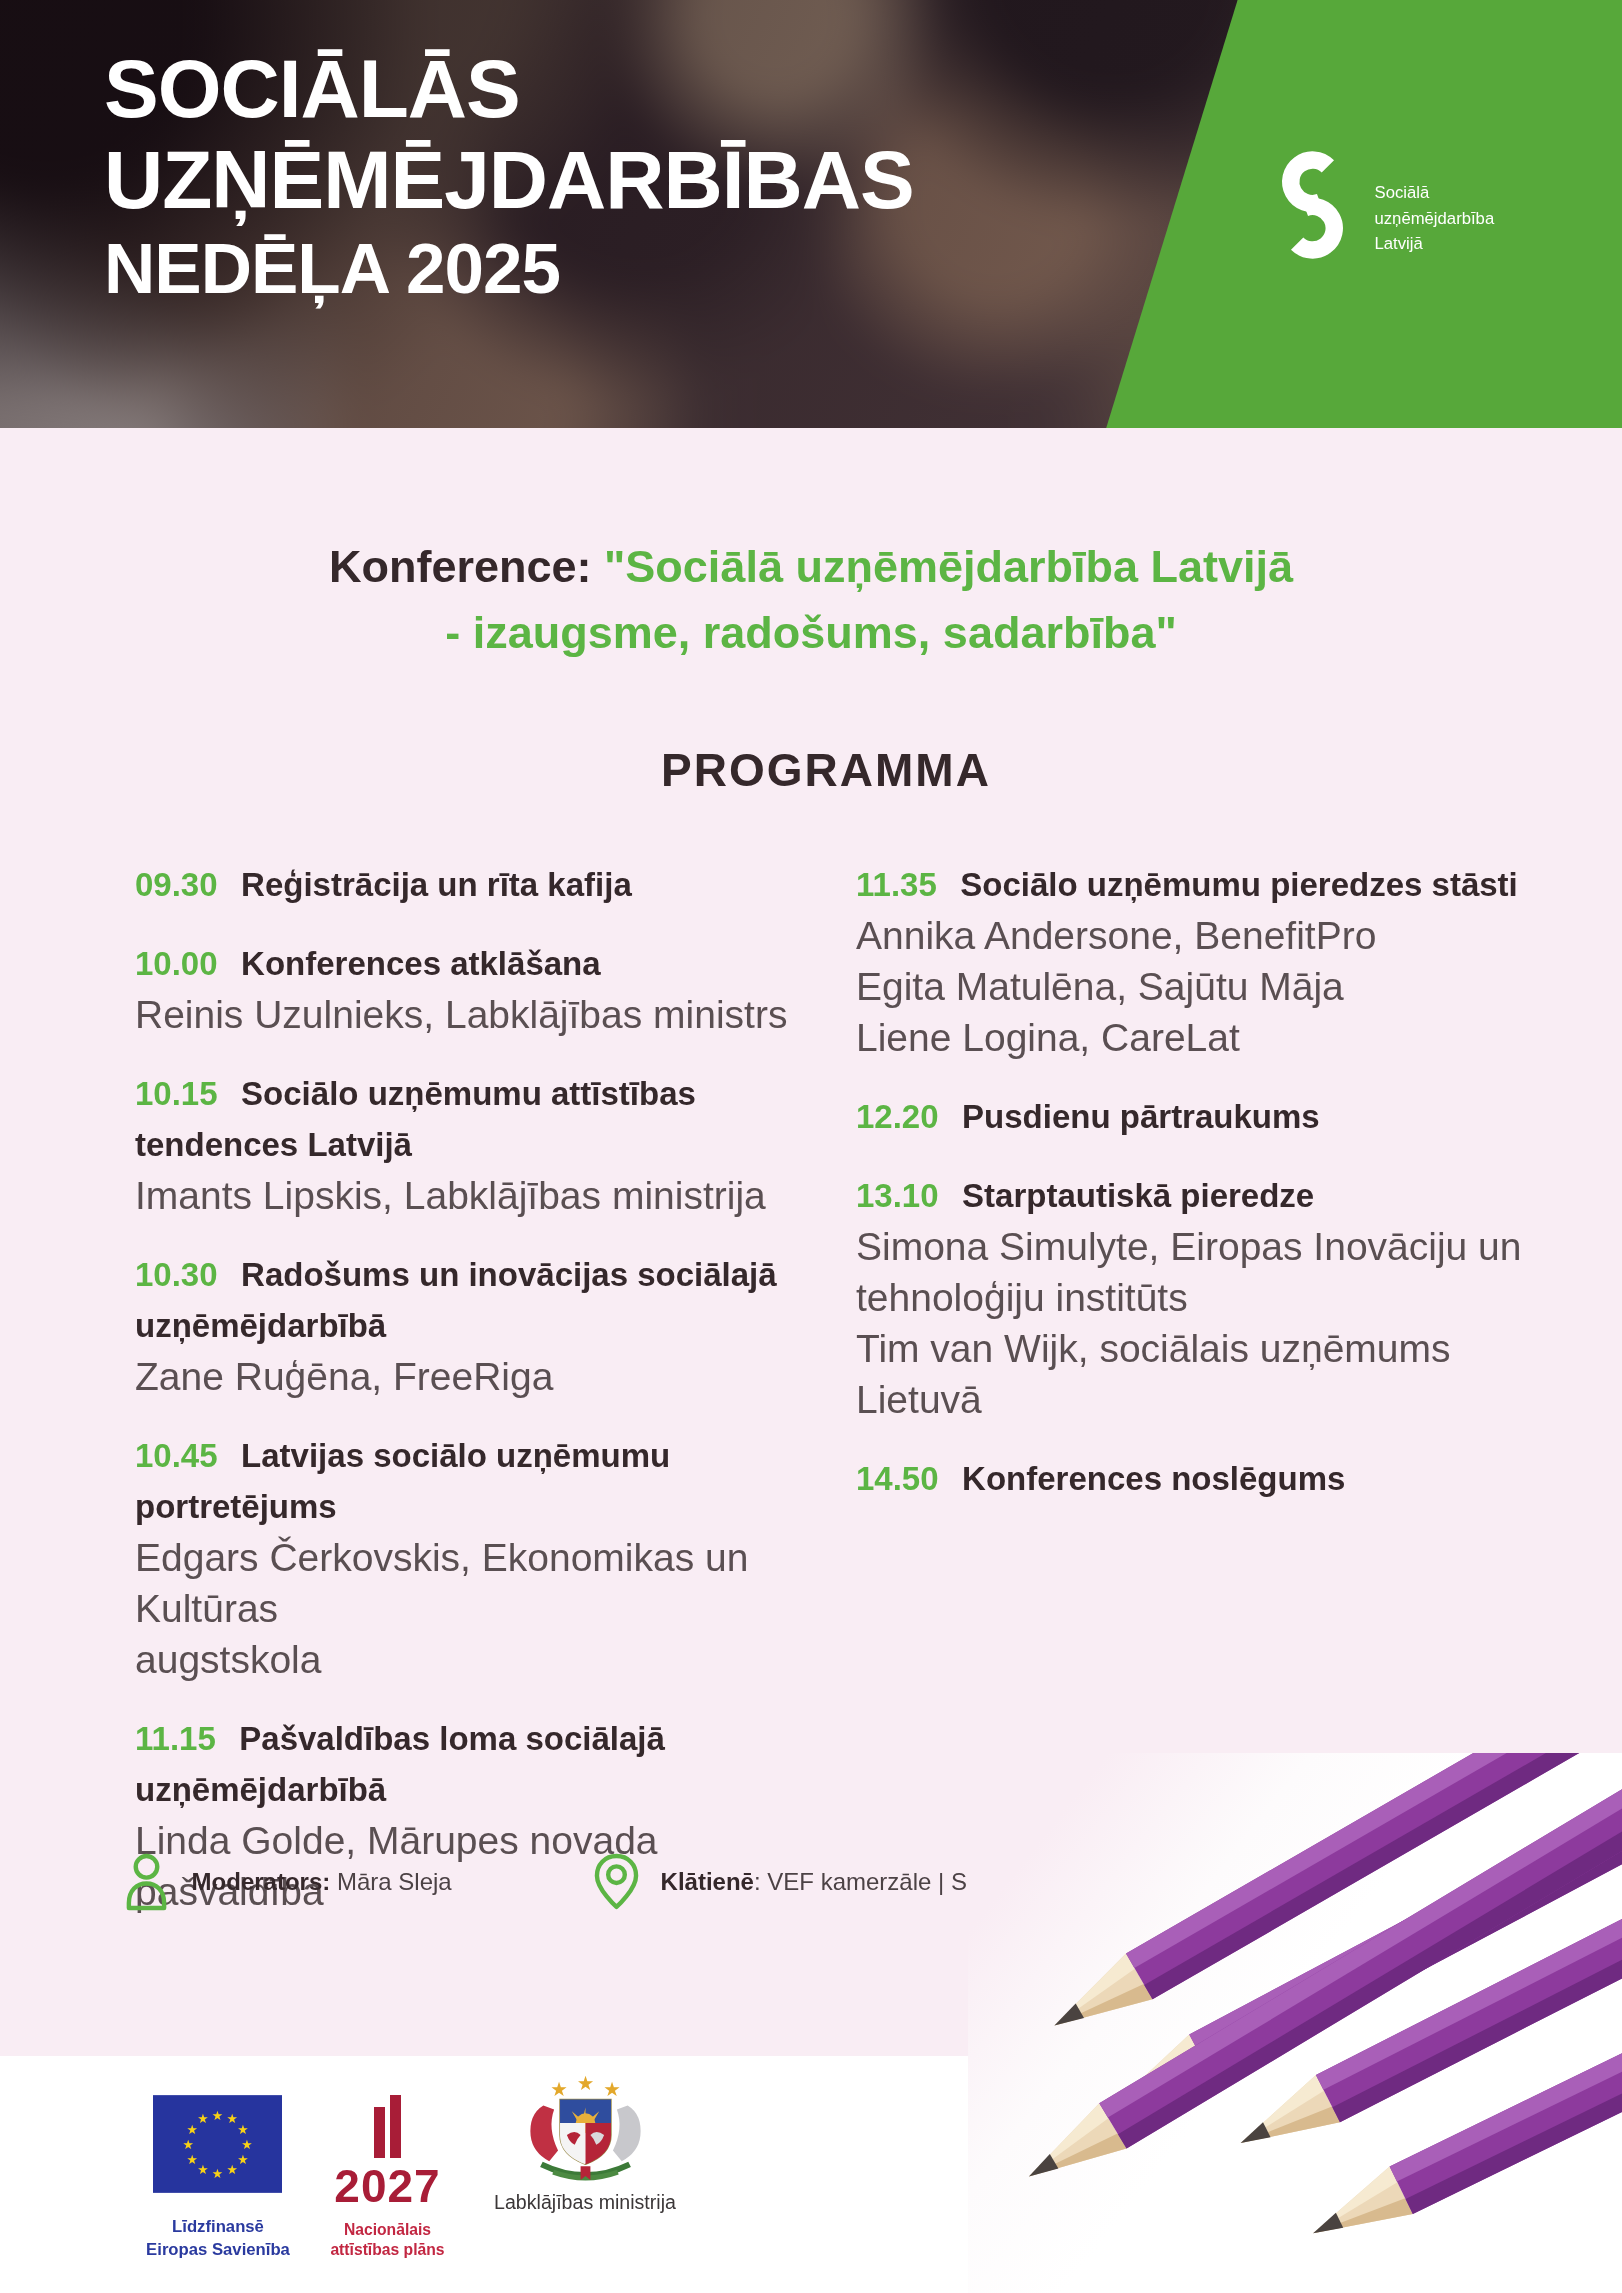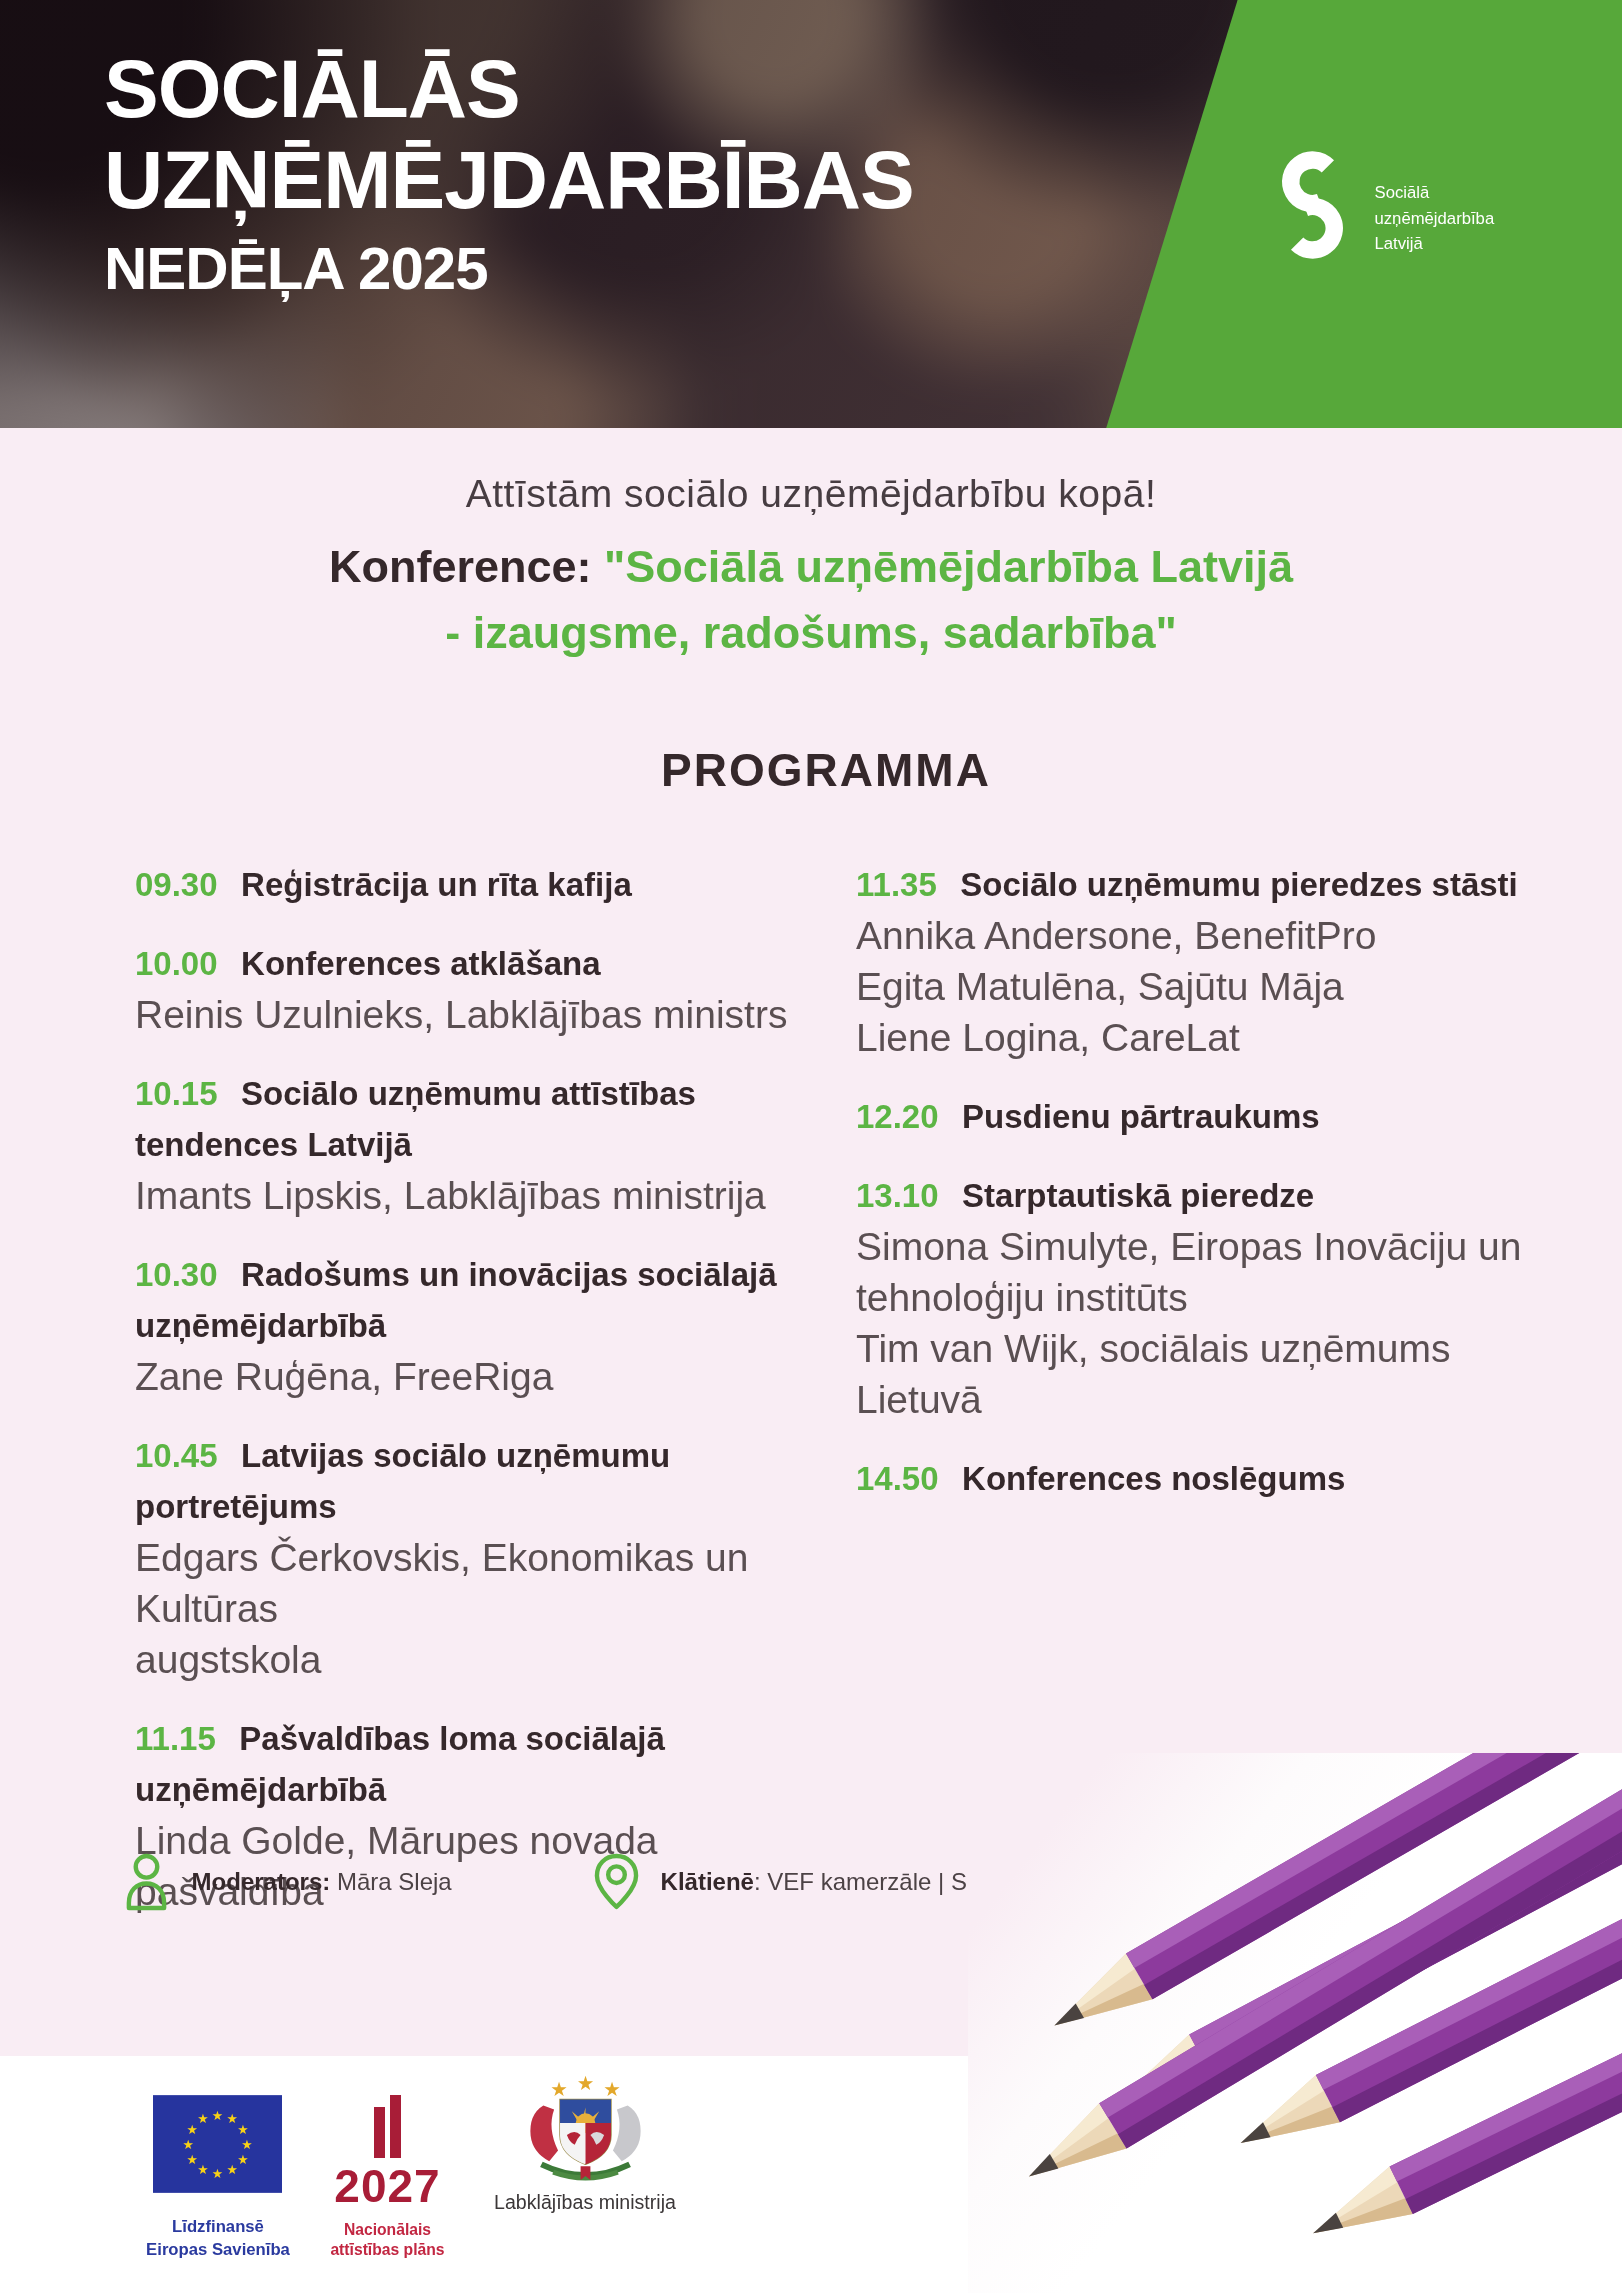--- a/index.html
+++ b/index.html
@@ -26,21 +26,21 @@
       radial-gradient(circle at 6% 78%, #d3c9c4 0 9%, transparent 20%),
       radial-gradient(circle at 30% 82%, #8a6e5e 0 9%, transparent 19%),
       radial-gradient(circle at 54% 86%, #453438 0 11%, transparent 21%),
       radial-gradient(circle at 76% 70%, #5f4a44 0 9%, transparent 18%),
       radial-gradient(circle at 88% 35%, #30222a 0 11%, transparent 22%);}
   .photo-shade{position:absolute;inset:0;background:linear-gradient(115deg,rgba(22,12,18,.55) 0%,rgba(22,12,18,.25) 45%,rgba(22,12,18,.05) 75%);}
   .green-panel{position:absolute;inset:0;background:var(--green_panel);
     clip-path:polygon(76.3% 0,100% 0,100% 100%,68.2% 100%);}
   .header-title{position:absolute;left:104px;top:43px;color:#fff;font-weight:bold;letter-spacing:-1px;}
   .ht-line{font-size:82px;line-height:91px;}
-  .ht-line.small{font-size:60px;line-height:88px;}
+  .ht-line.small{font-size:71px;line-height:88px;}
   .brand{position:absolute;left:1276px;top:147px;display:flex;align-items:flex-start;}
   .brand-s{width:73px;height:116px;flex:0 0 auto;}
   .brand-text{margin-left:25.5px;margin-top:33px;color:#fff;font-size:16.7px;line-height:25.5px;}
 
   
   .tagline{position:absolute;left:0;top:472px;width:100%;text-align:center;
     font-size:39px;color:#473d42;letter-spacing:0.5px;}
   .conf{position:absolute;left:0;top:534px;width:100%;text-align:center;
     font-size:45px;font-weight:bold;line-height:66px;color:var(--dark);}
   .conf .q{color:var(--green_accent);}
@@ -104,21 +104,20 @@
         <path d="M28.8 133.2 A30 30 0 1 0 39.7 83.8" fill="none" stroke="#fff" stroke-width="24"></path>
       </svg>
       <div class="brand-text">
         <div>Sociālā</div>
         <div>uzņēmējdarbība</div>
         <div>Latvijā</div>
       </div>
     </div>
   </div>
 
-  <div class="tagline">Attīstām sociālo uzņēmējdarbību kopā!</div>
   <div class="conf">
     <span>Konference: </span><span class="q">"Sociālā uzņēmējdarbība Latvijā</span><br>
     <span class="q">- izaugsme, radošums, sadarbība"</span>
   </div>
   <div class="programma">PROGRAMMA</div>
 
   <div class="program">
     <div class="col left">
         <div class="prog-item">
           <div class="prog-head"><span class="prog-time">09.30</span><span class="prog-title">Reģistrācija un rīta kafija</span></div>

